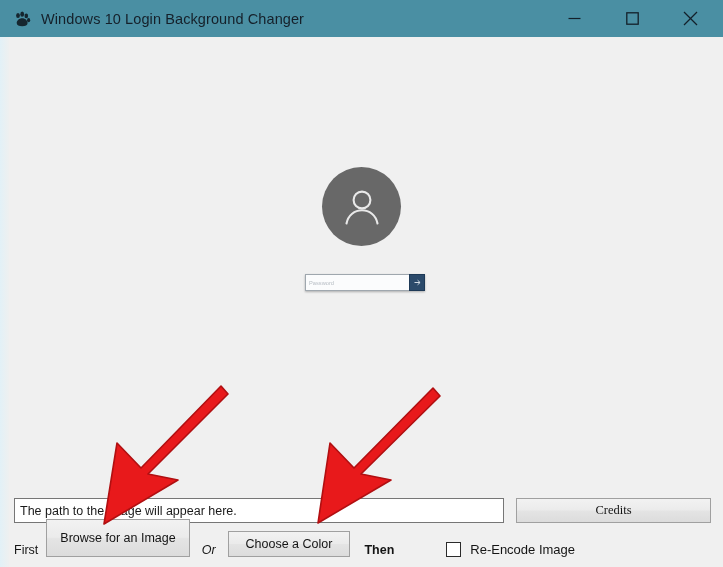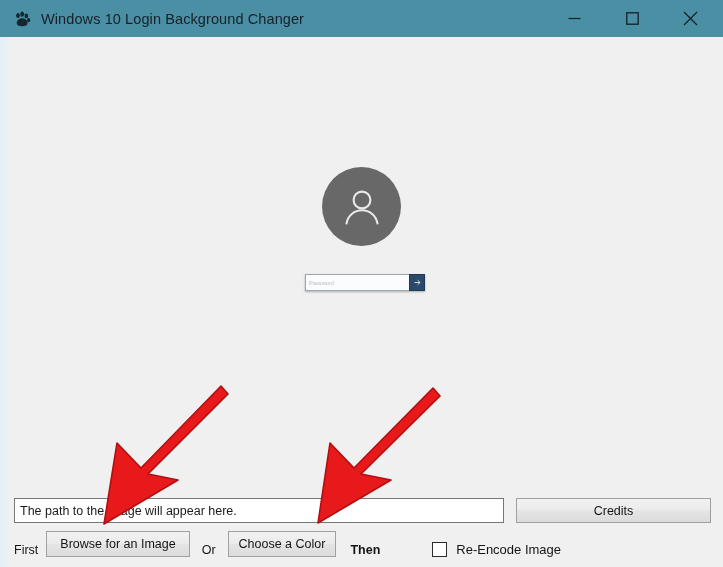--- a/index.html
+++ b/index.html
@@ -183,41 +183,42 @@
     color: #141414;
     white-space: nowrap;
   }
 
   #btn-credits {
     position: absolute;
     left: 516px;
     top: 498px;
     width: 195px;
     height: 25px;
+    font-family: Liberation Serif, serif;
   }
 
   #bottom-row {
     position: absolute;
     left: 14px;
     top: 531px;
     width: 697px;
     height: 26px;
     display: flex;
     align-items: flex-end;
   }
   .step-label {
     font-size: 12.5px;
     color: #141414;
     white-space: nowrap;
     flex: 0 0 auto;
   }
   #label-first  { margin-right: 8px; }
-  #btn-browse   { height: 26px; padding: 12px 13px; flex: 0 0 auto; }
-  #label-or     { margin-left: 12px; margin-right: 12px; }
-  #btn-color    { height: 26px; padding: 0 10px; flex: 0 0 auto; }
+  #btn-browse   { height: 38px; padding: 12px 13px; flex: 0 0 auto; }
+  #label-or     { margin-left: 12px; margin-right: 12px; font-style: italic; }
+  #btn-color    { height: 26px; padding: 0 17px; flex: 0 0 auto; }
   #label-then   { margin-left: 14px; margin-right: 14px; font-weight: bold; }
   #btn-change   { height: 26px; padding: 0 13px; flex: 0 0 auto; }
 
   #reencode-wrap {
     margin-left: 38px;
     display: flex;
     align-items: center;
     flex: 0 0 auto;
   }
   #reencode-box {

